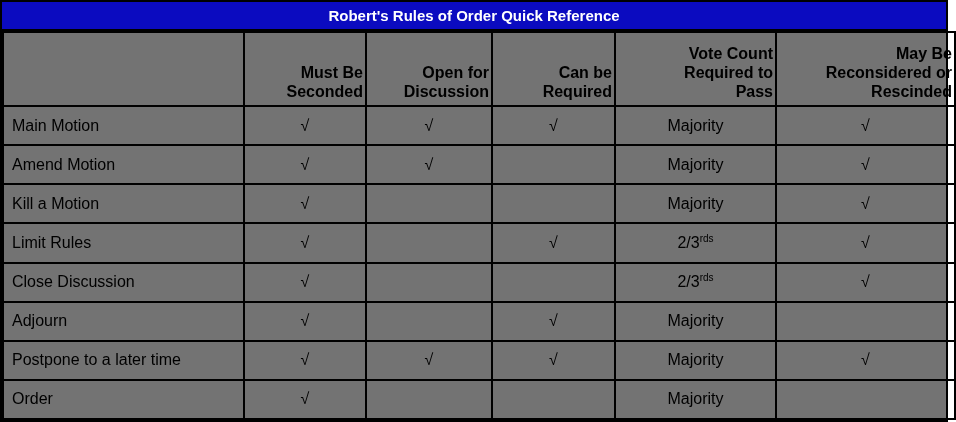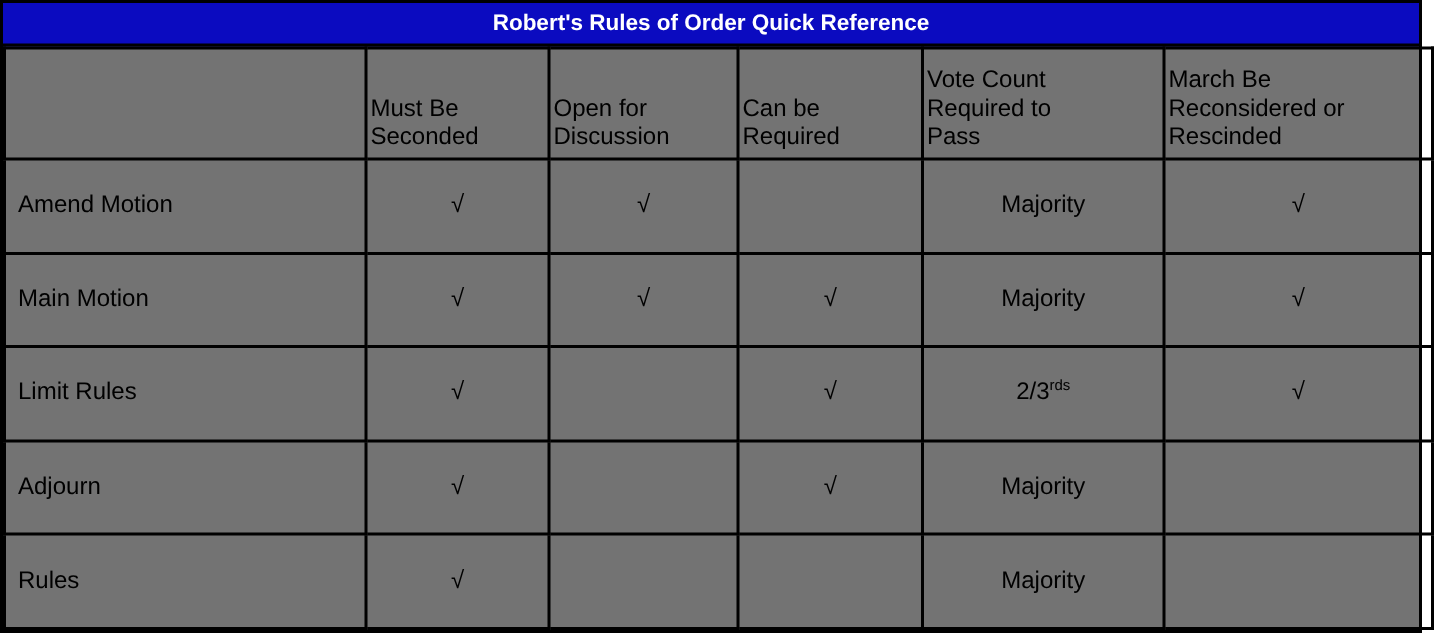--- a/index.html
+++ b/index.html
@@ -31,22 +31,22 @@
     border-collapse: collapse;
     table-layout: fixed;
   }
   table.rules th, table.rules td {
     border: 2px solid var(--grid, #000000);
     font-size: 16px;
     color: #000000;
     overflow: hidden;
   }
   table.rules th {
-    font-weight: normal;
-    text-align: left;
+    font-weight: bold;
+    text-align: right;
     vertical-align: bottom;
     white-space: pre-line;
     line-height: 1.18;
     padding: 0 2px 3px 2px;
   }
   thead tr { height: 74px; }
   tbody tr { height: 28px; }
   td.label-cell {
     text-align: left;
     padding-left: 8px;
@@ -87,60 +87,84 @@
         <th></th>
         <th>Must Be
 Seconded</th>
         <th>Open for
 Discussion</th>
         <th>Can be
 Required</th>
         <th>Vote Count
 Required  to
 Pass</th>
-        <th>March Be
+        <th>May Be
 Reconsidered or
 Rescinded</th>
       </tr>
     </thead>
     <tbody>
+      <tr>
+        <td class="label-cell">Main Motion</td>
+        <td class="center-cell check-cell">√</td>
+        <td class="center-cell check-cell">√</td>
+        <td class="center-cell check-cell">√</td>
+        <td class="center-cell"><span>Majority</span><sup class="vote-sup"></sup></td>
+        <td class="center-cell check-cell">√</td>
+      </tr>
       <tr>
         <td class="label-cell">Amend Motion</td>
         <td class="center-cell check-cell">√</td>
         <td class="center-cell check-cell">√</td>
         <td class="center-cell check-cell"></td>
         <td class="center-cell"><span>Majority</span><sup class="vote-sup"></sup></td>
         <td class="center-cell check-cell">√</td>
       </tr>
       <tr>
-        <td class="label-cell">Main Motion</td>
+        <td class="label-cell">Kill a Motion</td>
         <td class="center-cell check-cell">√</td>
-        <td class="center-cell check-cell">√</td>
-        <td class="center-cell check-cell">√</td>
+        <td class="center-cell check-cell"></td>
+        <td class="center-cell check-cell"></td>
         <td class="center-cell"><span>Majority</span><sup class="vote-sup"></sup></td>
         <td class="center-cell check-cell">√</td>
       </tr>
       <tr>
         <td class="label-cell">Limit Rules</td>
         <td class="center-cell check-cell">√</td>
         <td class="center-cell check-cell"></td>
         <td class="center-cell check-cell">√</td>
         <td class="center-cell"><span>2/3</span><sup class="vote-sup">rds</sup></td>
         <td class="center-cell check-cell">√</td>
       </tr>
       <tr>
+        <td class="label-cell">Close Discussion</td>
+        <td class="center-cell check-cell">√</td>
+        <td class="center-cell check-cell"></td>
+        <td class="center-cell check-cell"></td>
+        <td class="center-cell"><span>2/3</span><sup class="vote-sup">rds</sup></td>
+        <td class="center-cell check-cell">√</td>
+      </tr>
+      <tr>
         <td class="label-cell">Adjourn</td>
         <td class="center-cell check-cell">√</td>
         <td class="center-cell check-cell"></td>
         <td class="center-cell check-cell">√</td>
         <td class="center-cell"><span>Majority</span><sup class="vote-sup"></sup></td>
         <td class="center-cell check-cell"></td>
       </tr>
       <tr>
-        <td class="label-cell">Rules</td>
+        <td class="label-cell">Postpone to a later time</td>
+        <td class="center-cell check-cell">√</td>
+        <td class="center-cell check-cell">√</td>
+        <td class="center-cell check-cell">√</td>
+        <td class="center-cell"><span>Majority</span><sup class="vote-sup"></sup></td>
+        <td class="center-cell check-cell">√</td>
+      </tr>
+      <tr>
+        <td class="label-cell">Order</td>
         <td class="center-cell check-cell">√</td>
         <td class="center-cell check-cell"></td>
         <td class="center-cell check-cell"></td>
         <td class="center-cell"><span>Majority</span><sup class="vote-sup"></sup></td>
         <td class="center-cell check-cell"></td>
       </tr>
     </tbody>
   </table>
 </div>
 

